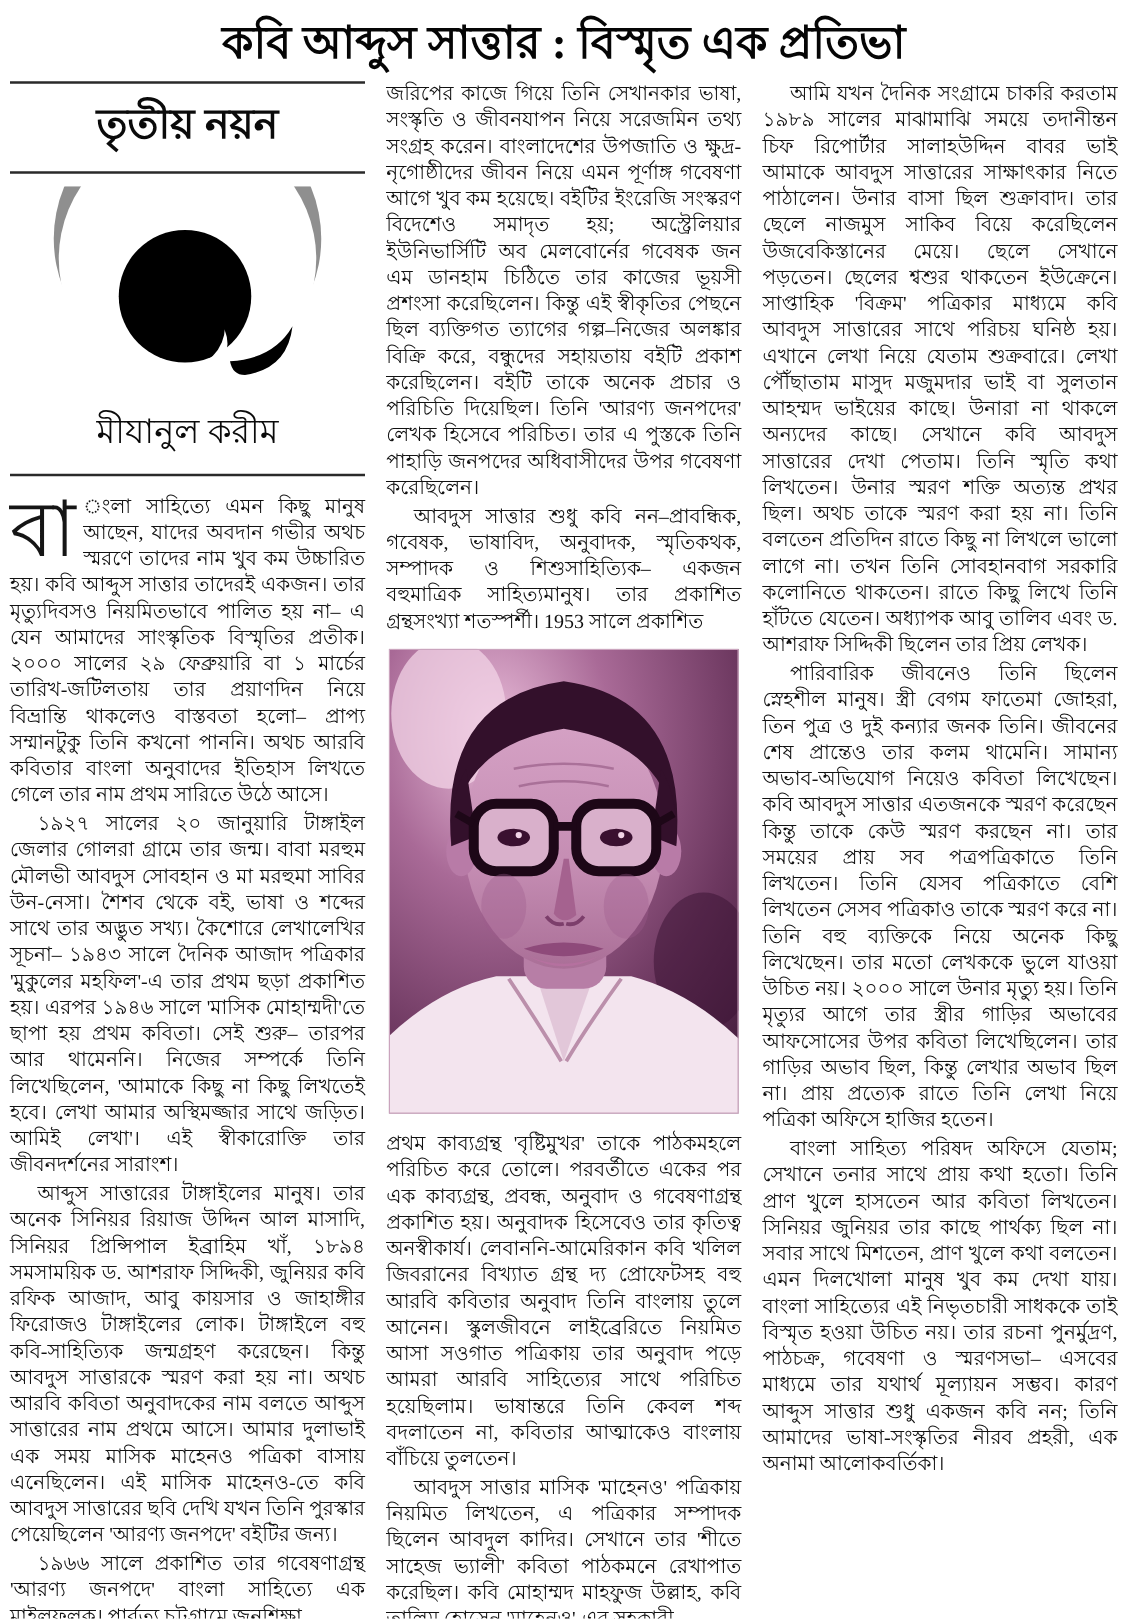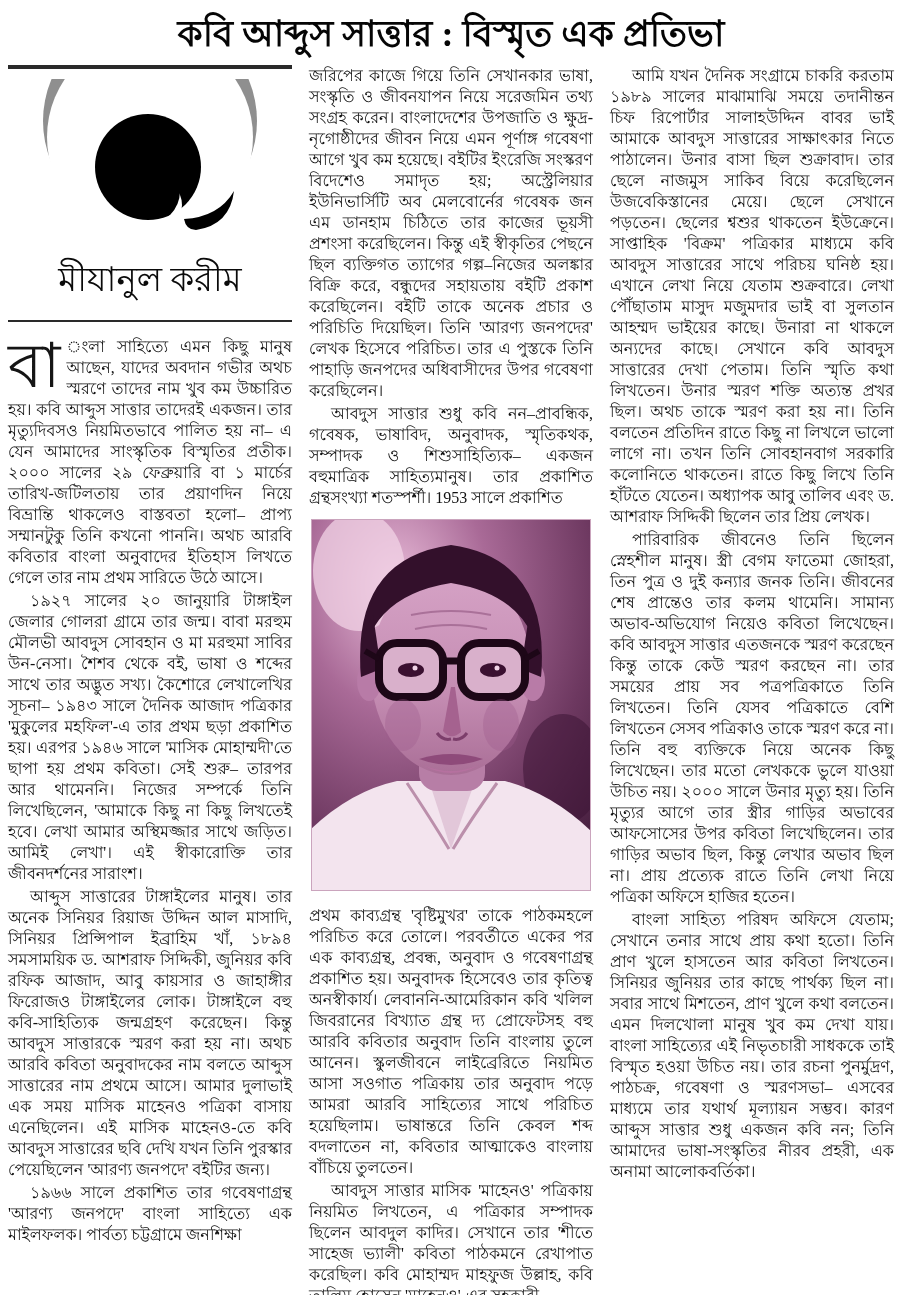--- a/index.html
+++ b/index.html
@@ -36,21 +36,21 @@
   .para{margin:0 0 2px 0;}
   .para.indent{text-indent:22px;}
   
   .rule{border:0;border-top:2px solid #2a2a2a;margin:0;}
   .section-title{
     font-size:33px;font-weight:700;text-align:center;
     padding:6px 0 8px 0;color:#0a0a0a;
   }
   .logo-wrap{text-align:center;padding:10px 0 0 0;}
   .author-name{
-    font-size:34px;text-align:center;color:#0a0a0a;
+    font-size:27px;text-align:center;color:#0a0a0a;
     padding:2px 0 10px 0;
   }
   .masthead{margin-bottom:14px;}
   
   .dropcap{
     float:left;
     font-size:62px;
     line-height:56px;
     padding:2px 6px 0 0;
     font-weight:400;
@@ -71,20 +71,21 @@
 
 <div class="page">
 
   <h1 class="headline">কবি আব্দুস সাত্তার : বিস্মৃত এক প্রতিভা</h1>
 
   <div class="columns">
 
     <div class="col">
       <div class="masthead">
         <hr class="rule">
+        <div class="section-title">তৃতীয় নয়ন</div>
         <hr class="rule">
         <div class="logo-wrap">
           
           <svg width="232" height="168" viewBox="0 0 232 168">
             <defs>
               <mask id="arcMask">
                 <rect x="0" y="0" width="232" height="168" fill="#fff"></rect>
                 <circle cx="116" cy="58" r="103" fill="#000"></circle>
               </mask>
               <mask id="sliverMask">

